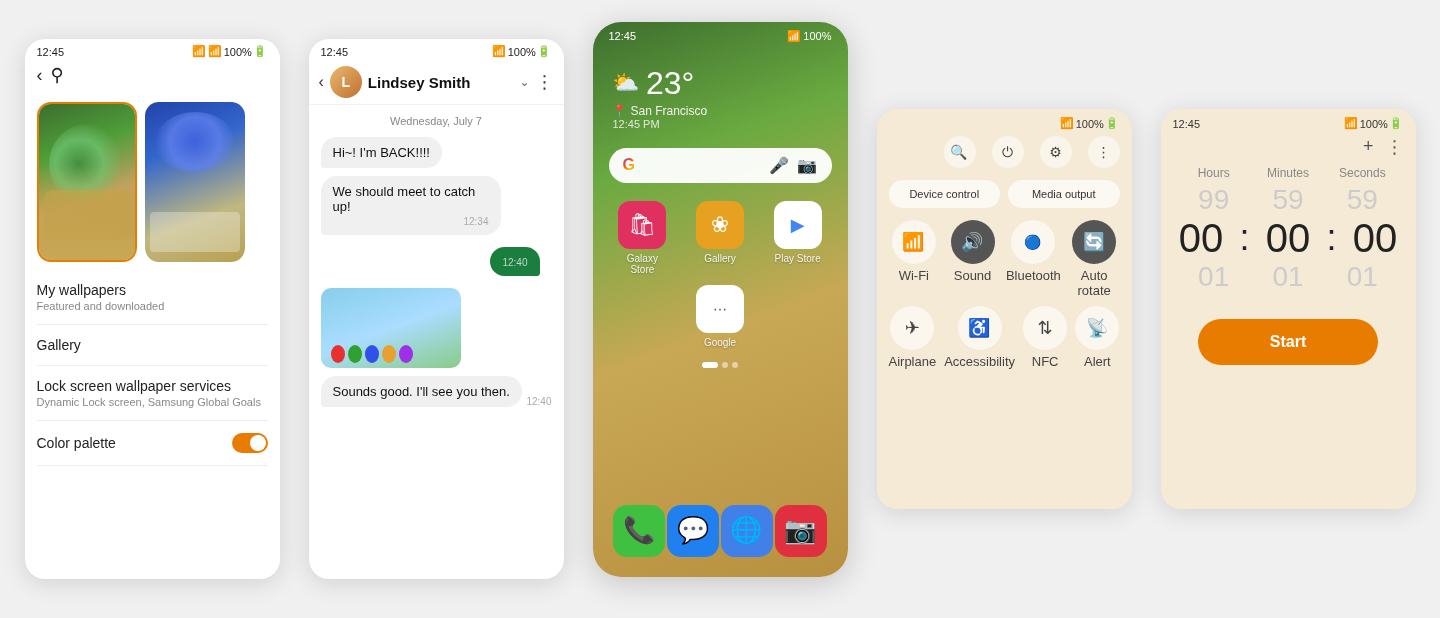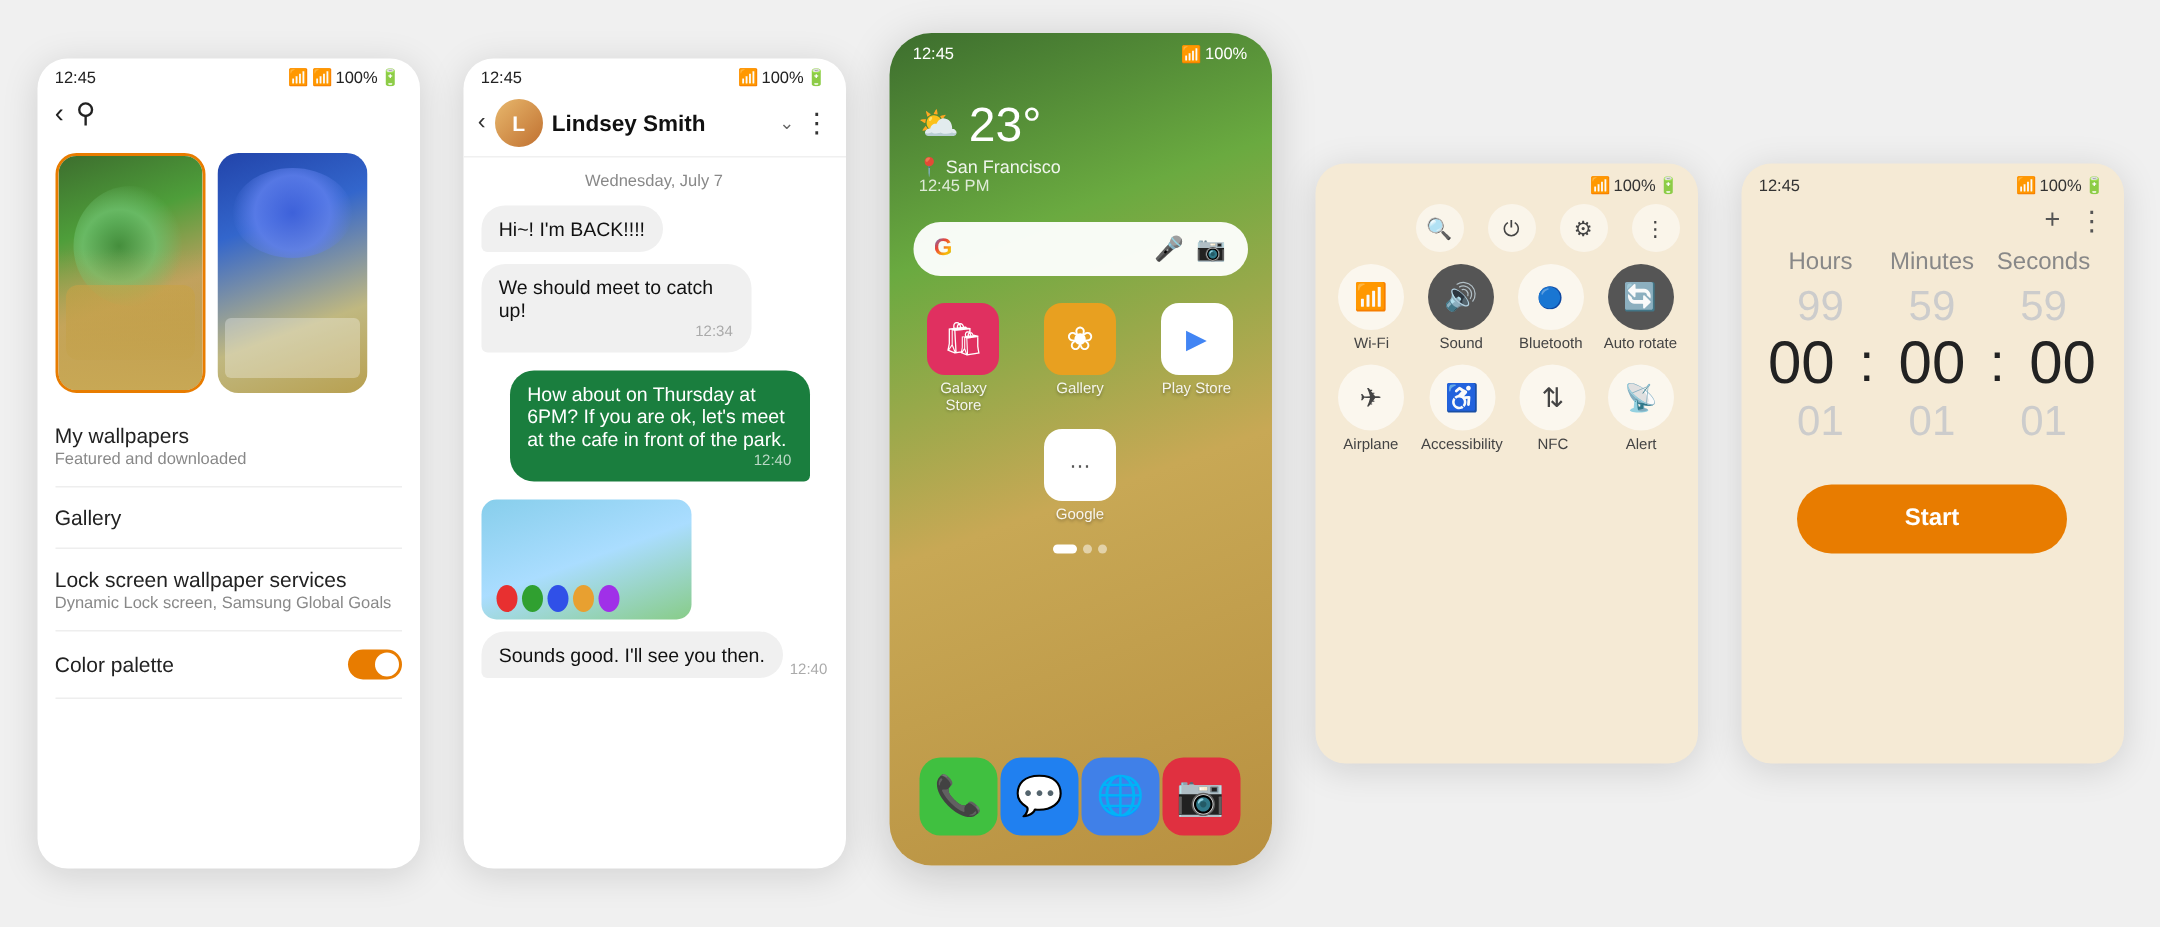--- a/index.html
+++ b/index.html
@@ -469,21 +469,21 @@
       align-items: center;
       justify-content: center;
       font-size: 18px;
       color: #444;
     }
     .qs-tile-icon.active {
       background: #555;
       color: #f5ead5;
     }
     .qs-tile-label {
-      font-size: 10px;
+      font-size: 13px;
       color: #444;
       text-align: center;
     }
     .qs-grid2 {
       display: grid;
       grid-template-columns: repeat(4, 1fr);
       gap: 8px;
       padding: 0 12px 8px 12px;
     }
 
@@ -512,21 +512,21 @@
       gap: 12px;
       padding: 4px 12px 8px 12px;
     }
     .timer-col-labels {
       display: grid;
       grid-template-columns: repeat(3, 1fr);
       padding: 0 16px;
     }
     .timer-col-label {
       text-align: center;
-      font-size: 16px;
+      font-size: 12px;
       color: #888;
     }
     .timer-top-row {
       display: grid;
       grid-template-columns: repeat(3, 1fr);
       padding: 4px 16px 0 16px;
     }
     .timer-val {
       text-align: center;
       font-size: 28px;
@@ -657,21 +657,20 @@
     <div class="msg-date">Wednesday, July 7</div>
     <div class="bubble-left">
       <span>Hi~! I'm BACK!!!!</span>
     </div>
     <div class="bubble-left">
       <span>We should meet to catch up!</span>
       <div class="bubble-time-left">12:34</div>
     </div>
     <div style="display:flex;justify-content:flex-end;margin:4px 12px;">
       <div class="bubble-right wide">
-        <span>How about on Thursday at 6PM? If you are ok, let's meet at the cafe in front of the park.</span>
         <div class="bubble-time">12:40</div>
       </div>
     </div>
     <div class="img-bubble">
       <div class="balloons">
         <div class="balloon" style="background:#e83030;"></div>
         <div class="balloon" style="background:#30a030;"></div>
         <div class="balloon" style="background:#3050e8;"></div>
         <div class="balloon" style="background:#e8a030;"></div>
         <div class="balloon" style="background:#a030e8;"></div>
@@ -758,20 +757,24 @@
       <span>100%</span>
       <span>🔋</span>
     </div>
   </div>
   <div class="qs-icons">
     <div class="qs-icon-btn">🔍</div>
     <div class="qs-icon-btn">⏻</div>
     <div class="qs-icon-btn">⚙</div>
     <div class="qs-icon-btn">⋮</div>
   </div>
+  <div class="control-btns">
+    <div class="ctrl-btn">Device control</div>
+    <div class="ctrl-btn">Media output</div>
+  </div>
   <div class="qs-grid">
     <div class="qs-tile">
       <div class="qs-tile-icon">📶</div>
       <span class="qs-tile-label">Wi-Fi</span>
     </div>
     <div class="qs-tile">
       <div class="qs-tile-icon active">🔊</div>
       <span class="qs-tile-label">Sound</span>
     </div>
     <div class="qs-tile">

